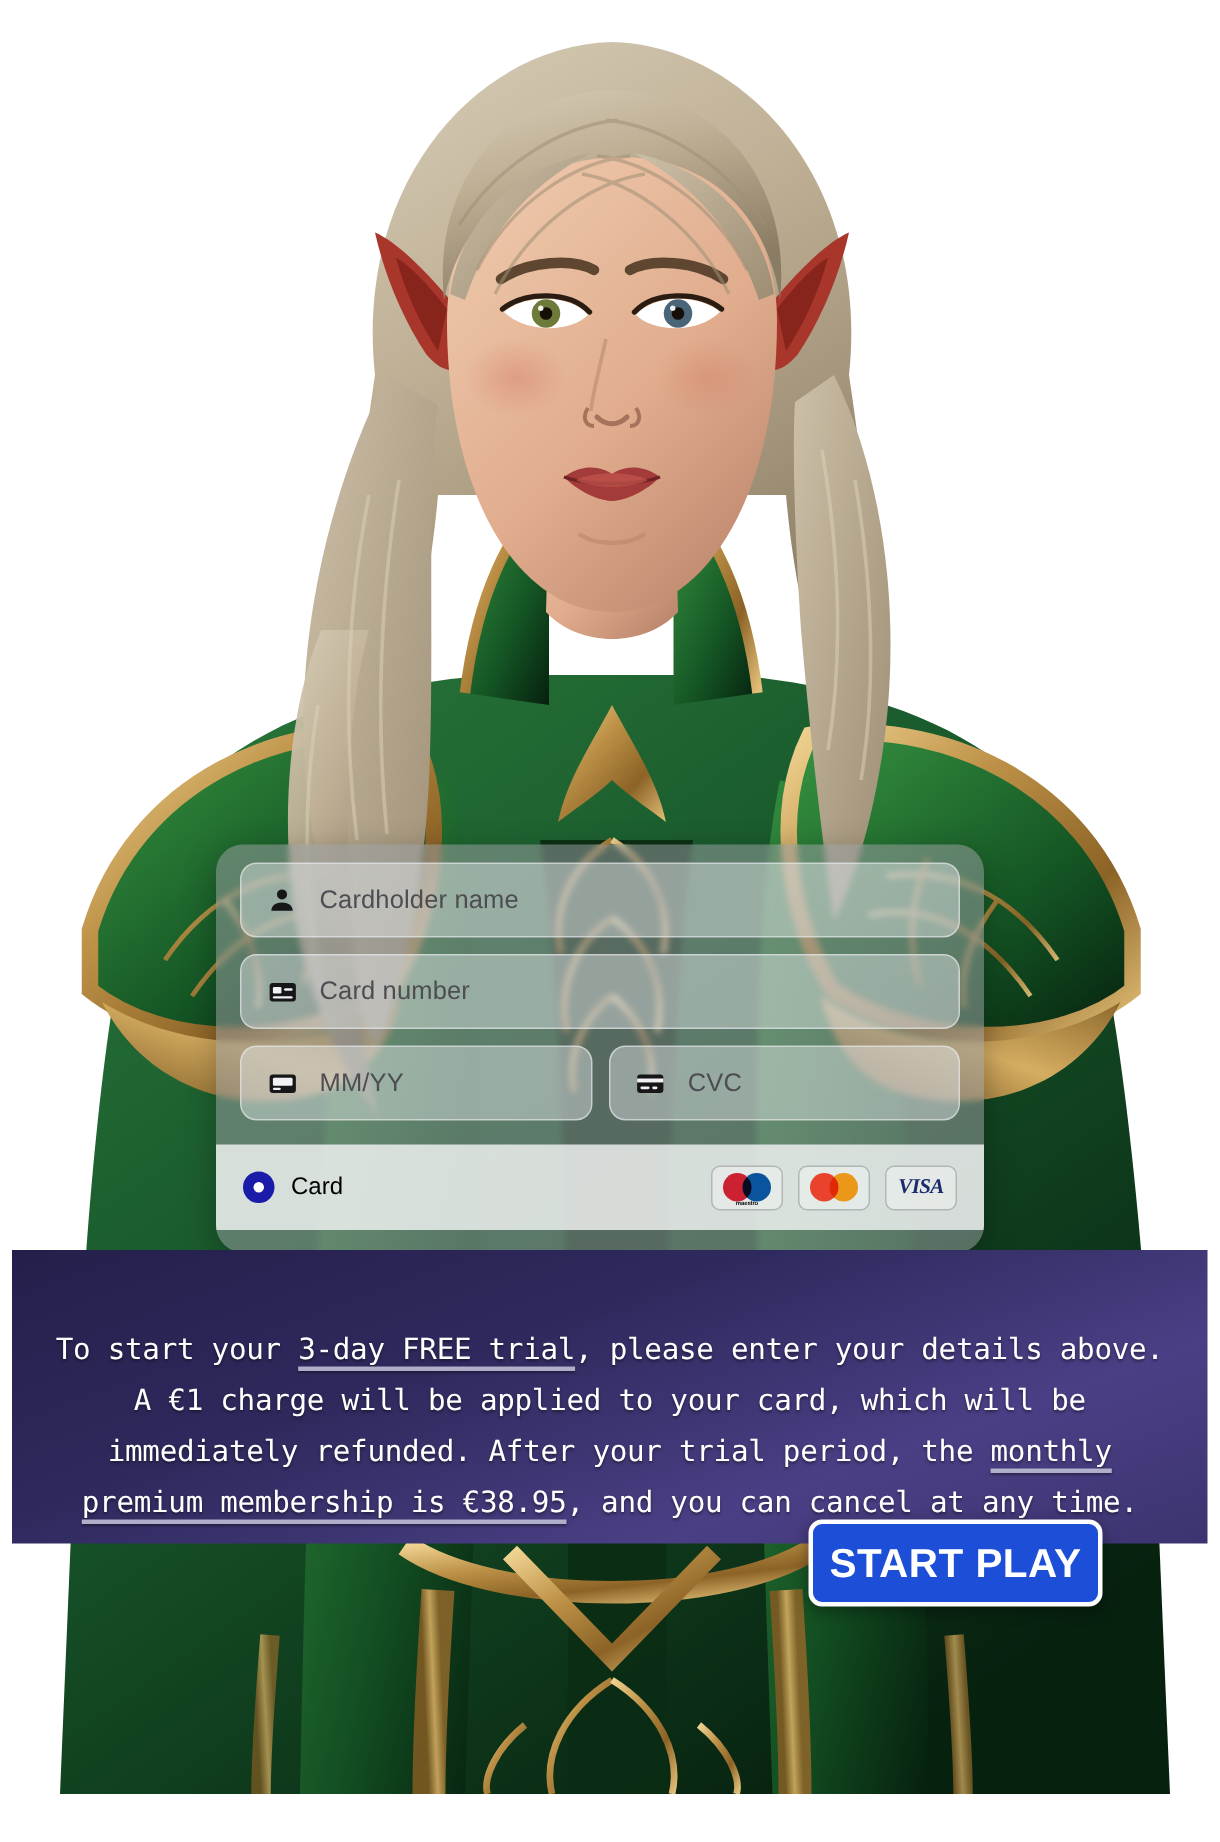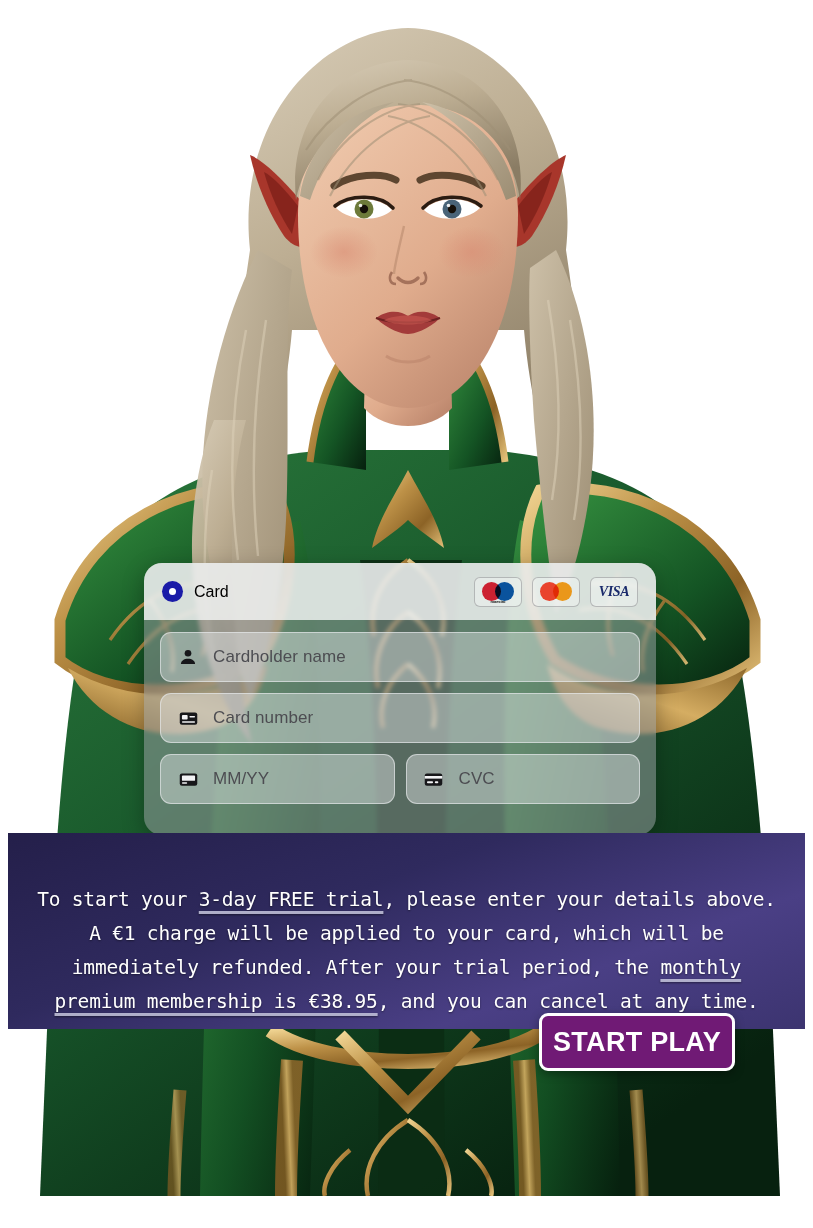--- a/index.html
+++ b/index.html
@@ -182,21 +182,21 @@
     text-underline-offset: 5px;
   }
 
   
   #start-play-button {
     position: absolute;
     left: 539px;
     top: 1013px;
     width: 196px;
     height: 58px;
-    background: #701a75;
+    background: #1d4ed8;
     border: 3px solid #ffffff;
     border-radius: 9px;
     color: #ffffff;
     font-family: "Liberation Sans", sans-serif;
     font-size: 27px;
     font-weight: bold;
     letter-spacing: 0.3px;
     cursor: pointer;
     display: flex;
     align-items: center;
@@ -391,52 +391,20 @@
           <path d="M570 320 C 582 390, 584 460, 574 520"></path>
           <path d="M548 300 C 560 370, 562 440, 552 500"></path>
         </g>
 
       </g>
     </svg>
   </div>
 
   <div id="card-panel">
 
-    <div id="card-header">
-      <div id="card-brand">
-        <span class="radio-logo">
-            <i></i>
-          </span>
-        <span>Card</span>
-      </div>
-
-      <div id="payment-brands">
-
-        <div class="brand-chip">
-          <div class="mc-circles">
-            <span class="mc-left" style="background:#cc2131"></span>
-            <span class="mc-right" style="background:#0a57a4"></span>
-          </div>
-          <span class="maestro-word">maestro</span>
-        </div>
-
-        <div class="brand-chip">
-          <div class="mc-circles">
-            <span class="mc-left" style="background:#e9432d"></span>
-            <span class="mc-right" style="background:#f79e1b"></span>
-          </div>
-        </div>
-
-        <div class="brand-chip">
-          <span class="visa-word">VISA</span>
-        </div>
-
-      </div>
-    </div>
-
     <div id="card-body">
 
       <div class="field">
         <span class="f-icon">
           <svg width="20" height="20" viewBox="0 0 24 24" fill="#17171a">
             <circle cx="12" cy="7.5" r="4"></circle>
             <path d="M3.5 20.5c0-4.2 3.8-6.5 8.5-6.5s8.5 2.3 8.5 6.5z"></path>
           </svg>
         </span>
         <span class="f-placeholder">Cardholder name</span>
@@ -475,20 +443,52 @@
               <rect x="4.5" y="14" width="7" height="2.2" rx="1.1" fill="#f2f2f4"></rect>
               <rect x="13.5" y="14" width="4" height="2.2" rx="1.1" fill="#f2f2f4"></rect>
             </svg>
           </span>
           <span class="f-placeholder">CVC</span>
         </div>
 
       </div>
 
     </div>
+
+    <div id="card-header">
+      <div id="card-brand">
+        <span class="radio-logo">
+            <i></i>
+          </span>
+        <span>Card</span>
+      </div>
+
+      <div id="payment-brands">
+
+        <div class="brand-chip">
+          <div class="mc-circles">
+            <span class="mc-left" style="background:#cc2131"></span>
+            <span class="mc-right" style="background:#0a57a4"></span>
+          </div>
+          <span class="maestro-word">maestro</span>
+        </div>
+
+        <div class="brand-chip">
+          <div class="mc-circles">
+            <span class="mc-left" style="background:#e9432d"></span>
+            <span class="mc-right" style="background:#f79e1b"></span>
+          </div>
+        </div>
+
+        <div class="brand-chip">
+          <span class="visa-word">VISA</span>
+        </div>
+
+      </div>
+    </div>
   </div>
 
   <div id="disclaimer-banner">
     <p id="disclaimer-text"><span>To start your </span><span class="ul-seg">3-day FREE trial</span><span>, please enter your details above. A €1 charge will be applied to your card, which will be immediately refunded. After your trial period, the </span><span class="ul-seg">monthly premium membership is €38.95</span><span>, and you can cancel at any time.</span></p>
   </div>
 
   <button id="start-play-button">START PLAY</button>
 
 </div>
 

